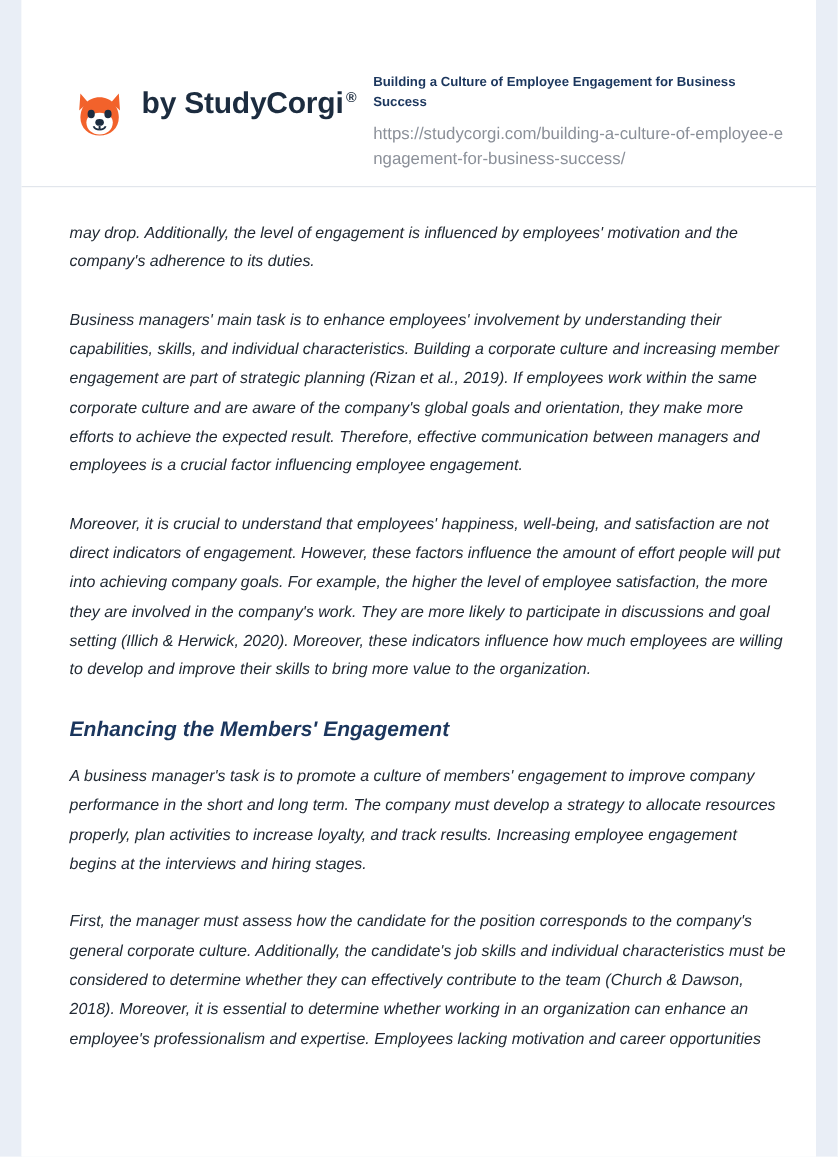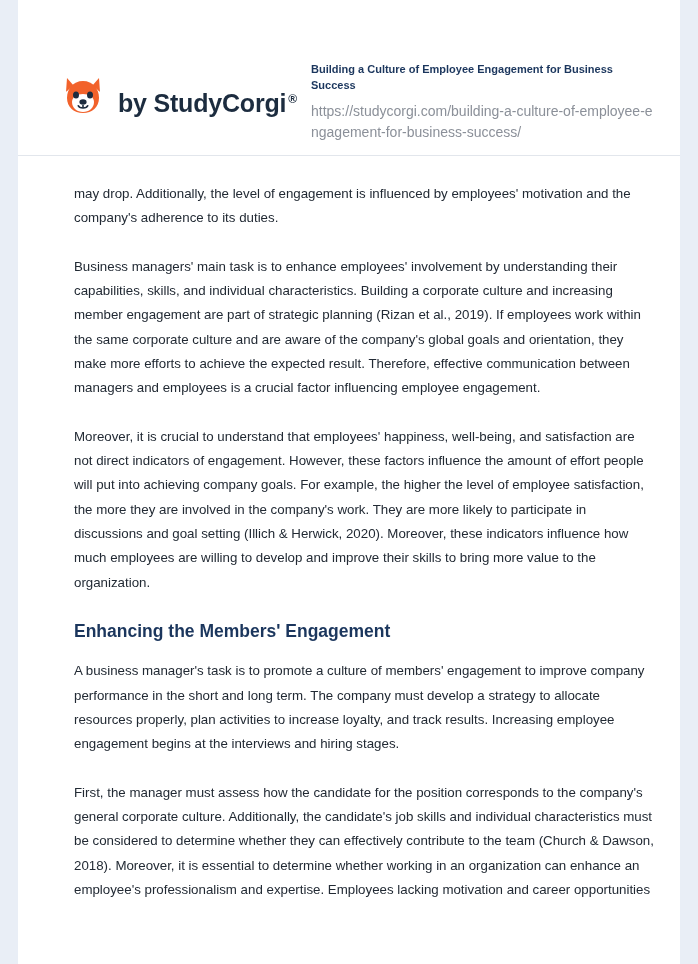--- a/index.html
+++ b/index.html
@@ -44,21 +44,21 @@
     position: relative;
     height: 156px;
     border-bottom: 1px solid #e2e6ec;
     box-sizing: border-box;
   }
   .brand {
     position: absolute;
     left: 42px;
     top: 72px;
     display: flex;
-    align-items: flex-end;
+    align-items: flex-start;
     gap: 12px;
   }
   .logo-mark {
     width: 46px;
     height: 46px;
     position: relative;
     flex: none;
   }
   .brand-text {
     font-size: 25px;
@@ -91,21 +91,22 @@
   .doc-url {
     margin-top: 7px;
     font-size: 14px;
     color: #8b9099;
     line-height: 1.5;
     word-break: break-all;
   }
 
   
   .content {
-    padding: 26px 24px 0 56px;
+    padding: 26px 24px 0 40px;
+    font-style: italic;
   }
   .content p {
     margin: 0 0 24px 0;
     font-size: 13.3px;
     line-height: 1.83;
     color: #222a34;
     text-align: left;
   }
   .content h2 {
     margin: 20px 0 16px 0;

